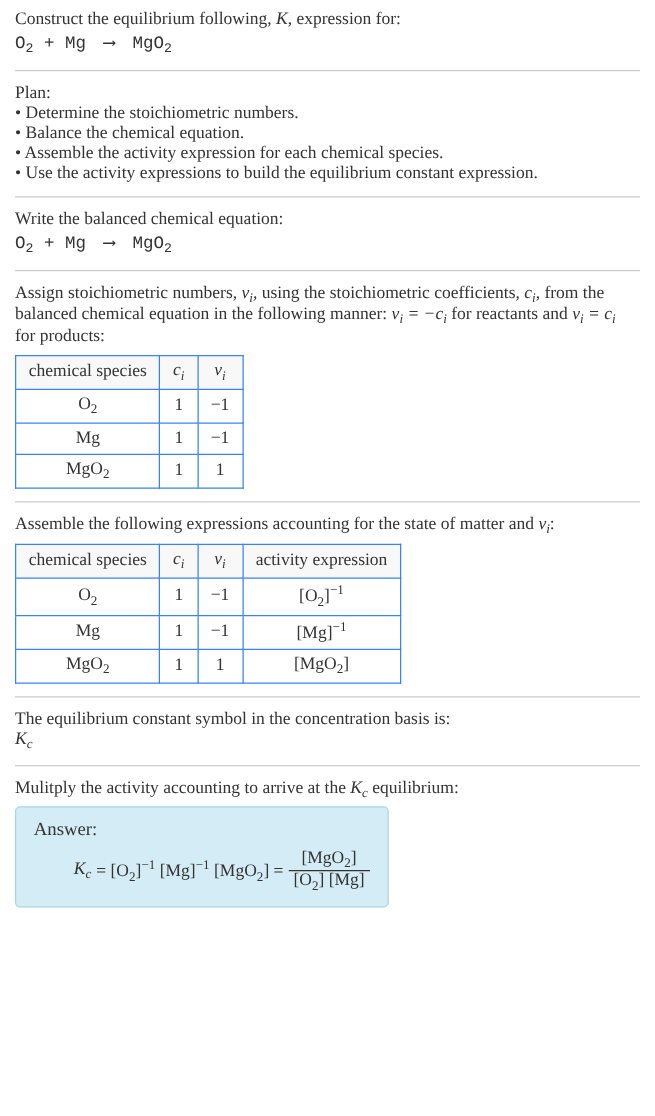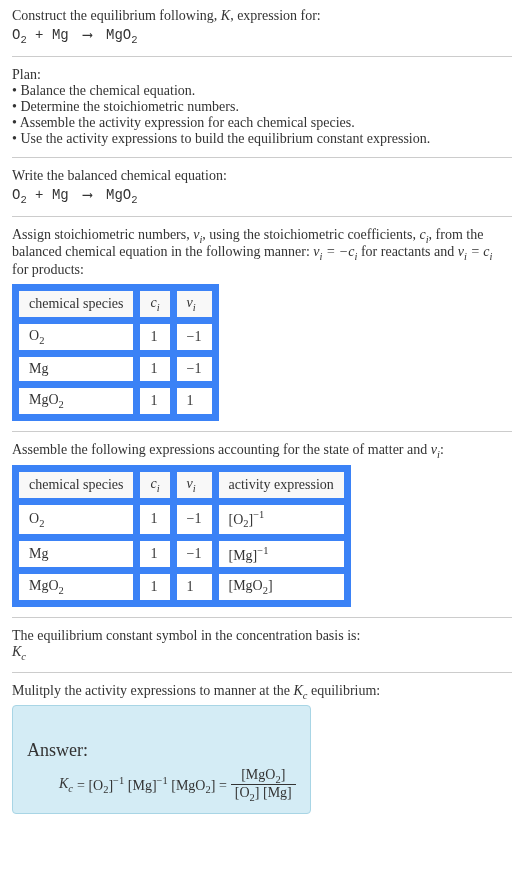--- a/index.html
+++ b/index.html
@@ -39,41 +39,40 @@
       font-style: italic;
     }
     .arrow {
       margin: 0 6px;
     }
     table {
       border-collapse: collapse;
       margin: 6px 0;
     }
     th, td {
-      border: 7px solid #3b82f6;
+      border: 1px solid #3b82f6;
       padding: 4px 10px;
-      text-align: left;
+      text-align: center;
       font-weight: normal;
     }
     th {
       background: #f8f8f8;
     }
     .answer-box {
       background: #d4ecf5;
       border: 1px solid #a8d5e5;
       border-radius: 4px;
       padding: 10px 14px;
       display: inline-block;
       margin-top: 4px;
     }
     .answer-label {
-      font-size: 18px;
+      font-size: 15px;
       color: #333;
       margin-bottom: 6px;
-      margin-top: 24px;
     }
     .frac {
       display: inline-block;
       vertical-align: middle;
       text-align: center;
     }
     .frac .num {
       display: block;
       border-bottom: 1px solid #333;
       padding: 0 4px;
@@ -103,22 +102,22 @@
     <span>O<sub>2</sub> + Mg</span>
     <span class="arrow">⟶</span>
     <span>MgO<sub>2</sub></span>
   </div>
 </div>
 
 <hr>
 
 <div class="section">
   <div>Plan:</div>
+  <div>• Determine the stoichiometric numbers.</div>
   <div>• Balance the chemical equation.</div>
-  <div>• Determine the stoichiometric numbers.</div>
   <div>• Assemble the activity expression for each chemical species.</div>
   <div>• Use the activity expressions to build the equilibrium constant expression.</div>
 </div>
 
 <hr>
 
 <div class="section">
   <div>Write the balanced chemical equation:</div>
   <div class="formula">
     <span>O<sub>2</sub> + Mg</span>
@@ -199,21 +198,21 @@
 
 <div class="section">
   <div>The equilibrium constant symbol in the concentration basis is:</div>
   <div class="italic">K<sub>c</sub></div>
 </div>
 
 <hr>
 
 <div class="section">
   <div>
-    <span>Mulitply the activity expressions to manner at the </span><span class="italic">K<sub>c</sub></span><span> equilibrium:</span>
+    <span>Mulitply the activity accounting to arrive at the </span><span class="italic">K<sub>c</sub></span><span> equilibrium:</span>
   </div>
   <div class="answer-box">
     <div class="answer-label">Answer:</div>
     <div class="eq-line indent">
       <span class="italic">K<sub>c</sub></span>
       <span> = [O<sub>2</sub>]<sup>−1</sup> [Mg]<sup>−1</sup> [MgO<sub>2</sub>] = </span>
       <span class="frac">
         <span class="num">[MgO<sub>2</sub>]</span>
         <span class="den">[O<sub>2</sub>] [Mg]</span>
       </span>

